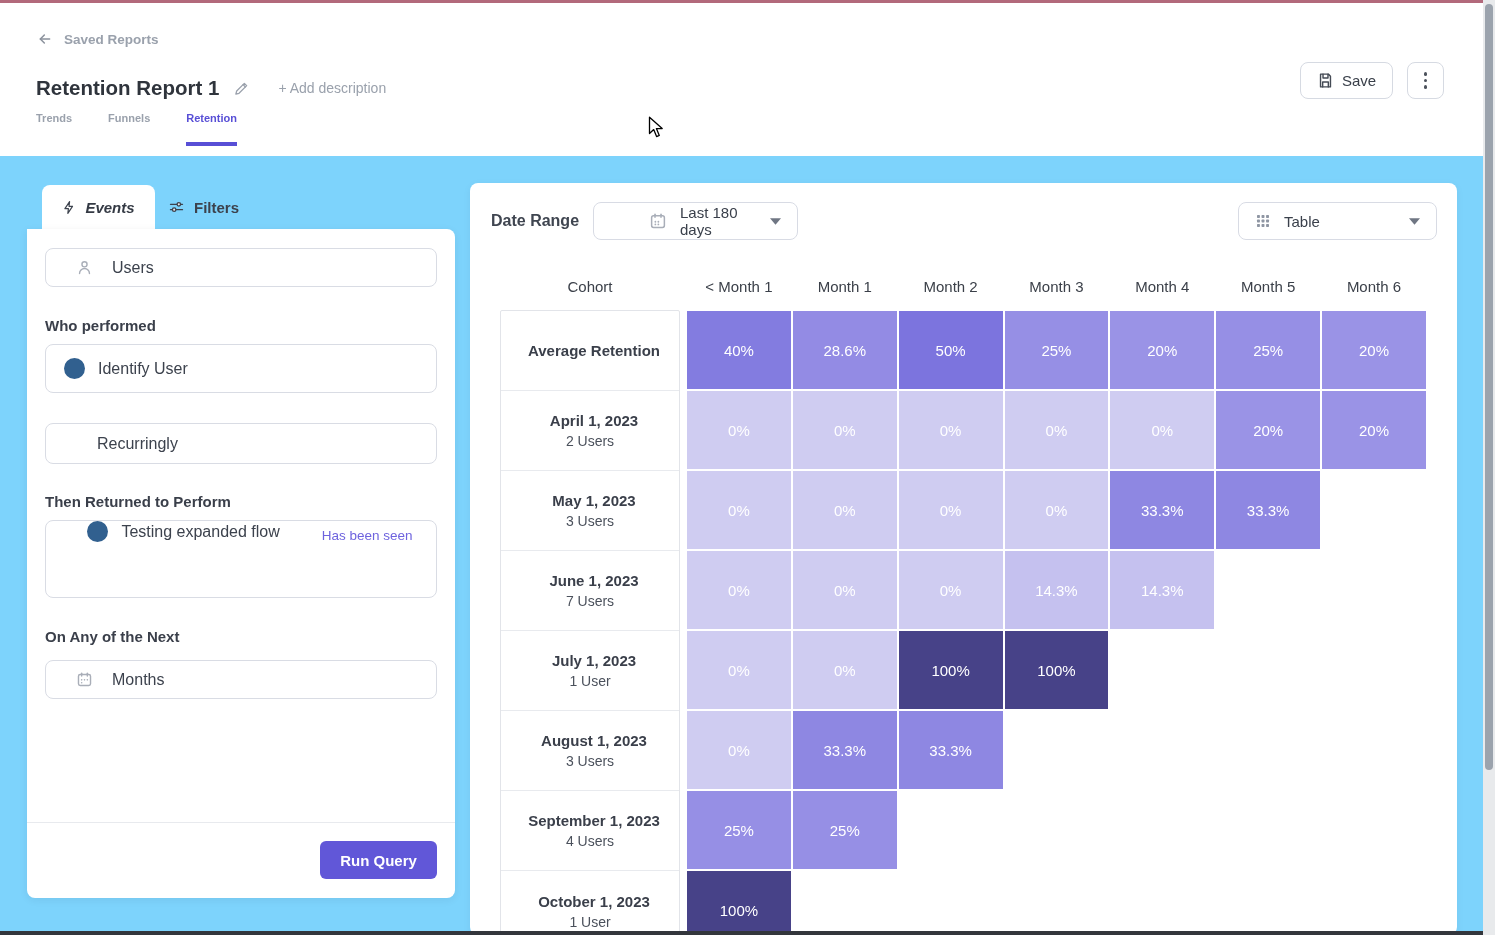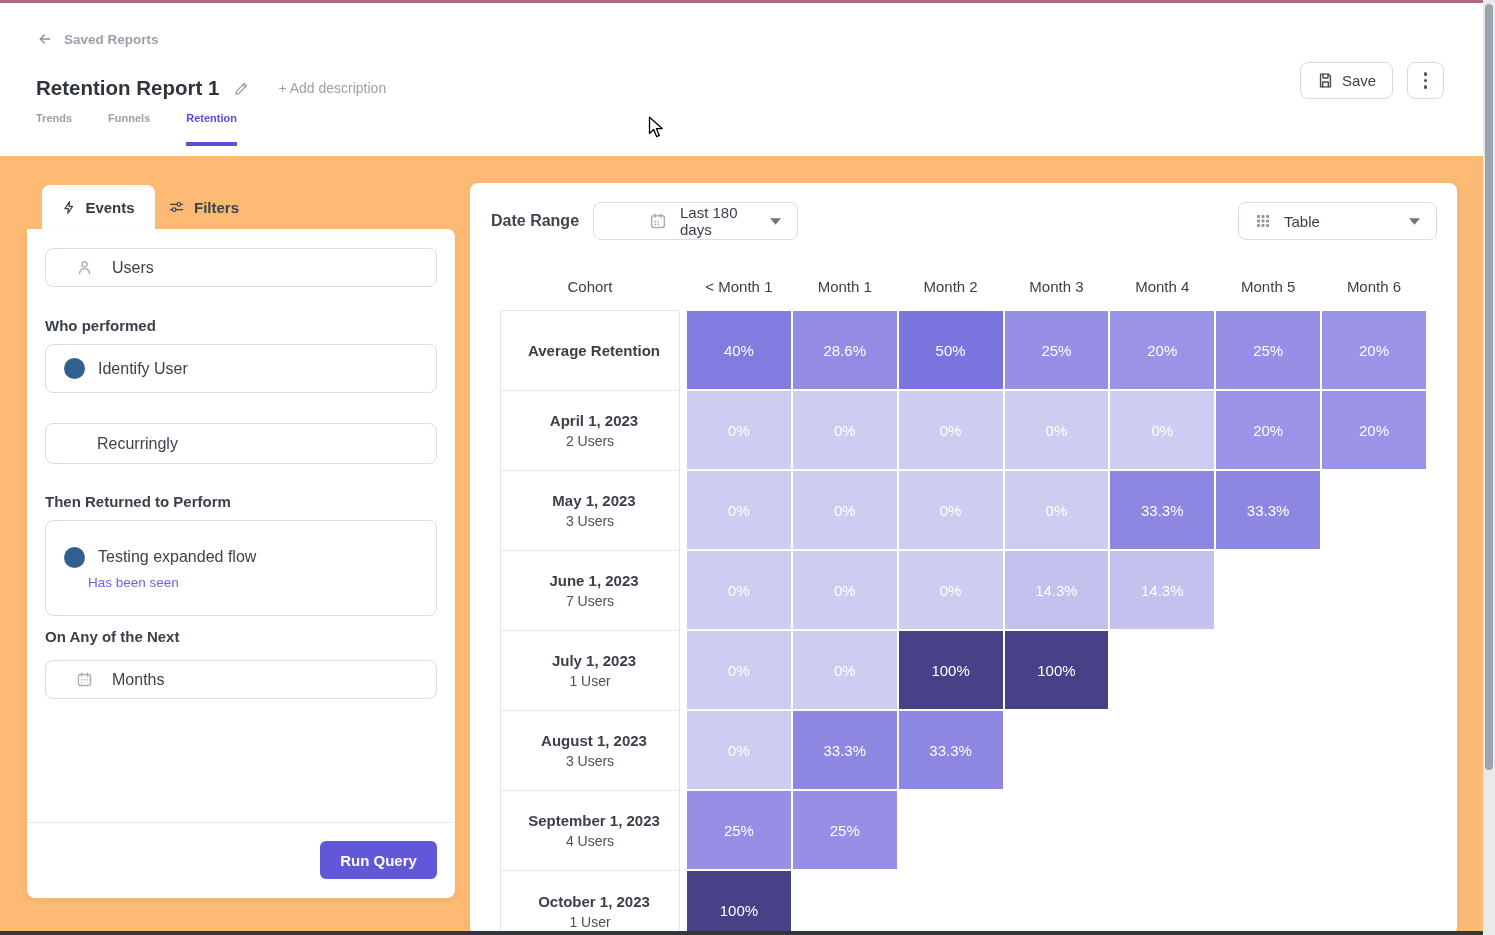--- a/index.html
+++ b/index.html
@@ -1,18 +1,18 @@
 <!DOCTYPE html>
 <html><head>
 <meta charset="utf-8">
 <style>
   * { margin:0; padding:0; box-sizing:border-box; }
   html,body { width:1495px; height:935px; overflow:hidden; }
   body { font-family:"Liberation Sans","DejaVu Sans",sans-serif; background:#e9eaee; }
-  #screen { position:relative; width:1495px; height:935px; background:#fdba74; overflow:hidden; }
+  #screen { position:relative; width:1495px; height:935px; background:#7dd3fc; overflow:hidden; }
 
   
   .top-line { position:absolute; left:0; top:0; width:1495px; height:3px; background:#b2697b; z-index:40; }
   .bottom-line { position:absolute; left:0; bottom:0; width:1495px; height:4px; background:#33363c; z-index:40; }
 
   .app-header { position:absolute; left:0; top:0; width:1495px; height:156px; background:#ffffff; }
   .back-row { position:absolute; left:36px; top:31px; display:flex; align-items:center; gap:10px; color:#9aa1ac; font-size:13.5px; font-weight:600; cursor:pointer; }
   .back-row svg { color:#8a919c; }
   .title-row { position:absolute; left:36px; top:76px; display:flex; align-items:center; }
   .report-title { font-size:20.5px; font-weight:700; color:#2f343c; }
@@ -21,34 +21,34 @@
   .tabs-row { position:absolute; left:36px; top:112px; display:flex; gap:36px; }
   .tab { font-size:11px; font-weight:700; color:#9aa1ac; padding-bottom:22px; cursor:pointer; }
   .tab.active { color:#584fd6; border-bottom:4px solid #584fd6; padding-bottom:18px; }
   .save-btn { position:absolute; left:1300px; top:62px; width:93px; height:37px; border:1px solid #d6dae2; border-radius:8px; background:#fff; display:flex; align-items:center; justify-content:center; gap:8px; font-size:15px; color:#3a404a; cursor:pointer; }
   .save-btn svg { color:#454b55; }
   .kebab-btn { position:absolute; left:1407px; top:62px; width:37px; height:37px; border:1px solid #d6dae2; border-radius:8px; background:#fff; display:flex; flex-direction:column; align-items:center; justify-content:center; gap:3px; cursor:pointer; }
   .kebab-btn i { width:3.5px; height:3.5px; border-radius:50%; background:#4c525c; }
 
   
   .builder-tab { position:absolute; display:flex; align-items:center; gap:9px; font-size:15px; font-weight:600; cursor:pointer; }
-  .builder-tab.events { left:42px; top:185px; width:113px; height:44px; background:#fff; border-radius:8px 8px 0 0; justify-content:center; color:#343a44; }
+  .builder-tab.events { left:42px; top:185px; width:113px; height:44px; background:#fff; border-radius:8px 8px 0 0; justify-content:center; color:#343a44;font-style:italic; }
   .builder-tab.filters { left:168px; top:185px; height:44px; color:#3c424d; }
   .builder-tab svg { color:#3c424d; }
 
   .left-card { position:absolute; left:27px; top:229px; width:428px; height:669px; background:#fff; border-radius:0 8px 8px 8px; box-shadow:0 2px 8px rgba(25,28,48,0.07); }
   .field-box { position:absolute; left:18px; width:392px; background:#fff; border:1px solid #d9dce4; border-radius:8px; display:flex; align-items:center; font-size:16px; color:#3c424d; cursor:pointer; }
   .field-box .f-icon { margin-left:30px; margin-right:19px; display:flex; color:#a9aeb8; }
   .event-dot { width:21px; height:21px; border-radius:50%; background:#31608f; margin-left:18px; margin-right:13px; flex:0 0 auto; }
   .section-label { position:absolute; left:18px; font-size:15px; font-weight:700; color:#3a3f4a; }
   .box-users { top:19px; height:39px; }
   .box-identify { top:115px; height:49px; }
   .box-recur { top:194px; height:41px; }
   .box-recur span { margin-left:51px; }
-  .box-return { top:291px; height:96px; flex-direction:column; align-items:flex-start; justify-content:center; }
+  .box-return { top:291px; height:78px; flex-direction:row; align-items:flex-start; justify-content:center; }
   .return-row { display:flex; align-items:center; }
   .seen-link { margin-left:42px; margin-top:7px; font-size:13.5px; color:#6e63de; cursor:pointer; }
   .box-months { top:431px; height:39px; }
   .panel-divider { position:absolute; left:0; top:593px; width:428px; height:1px; background:#e8eaee; }
   .run-query { position:absolute; left:293px; top:612px; width:117px; height:38px; background:#6157d8; border-radius:6px; color:#fff; font-size:15px; font-weight:700; display:flex; align-items:center; justify-content:center; cursor:pointer; }
 
   
   .report-card { position:absolute; left:470px; top:183px; width:987px; height:752px; background:#fff; border-radius:8px; box-shadow:0 2px 8px rgba(25,28,48,0.05); overflow:hidden; }
   .dr-label { position:absolute; left:21px; top:29px; font-size:16px; font-weight:600; color:#3f4550; }
   .dropdown { position:absolute; top:19px; height:38px; border:1px solid #d8dbe4; border-radius:8px; background:#fff; display:flex; align-items:center; font-size:15px; color:#3a404b; cursor:pointer; }

